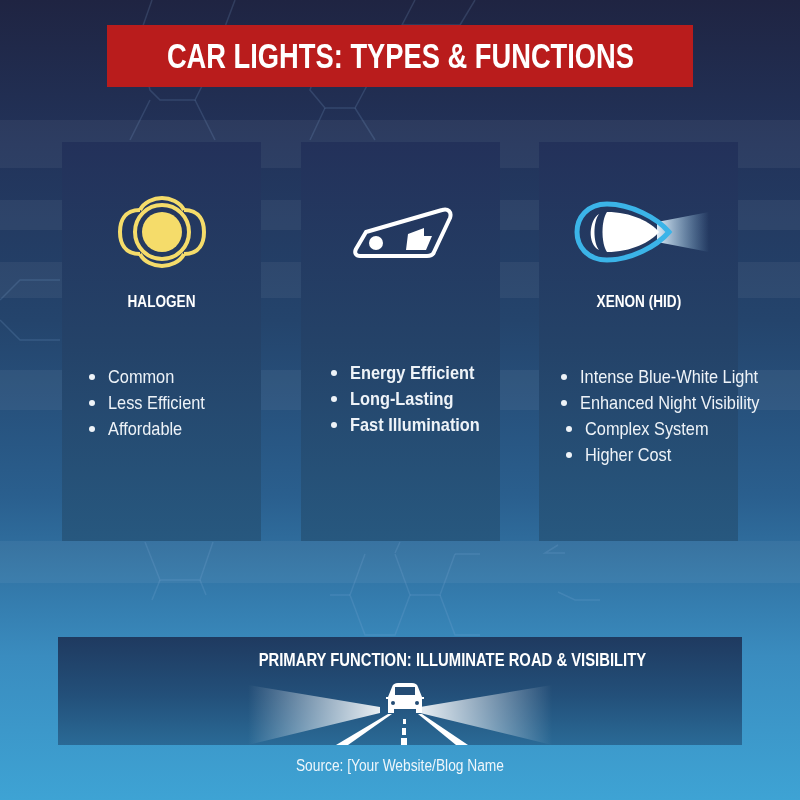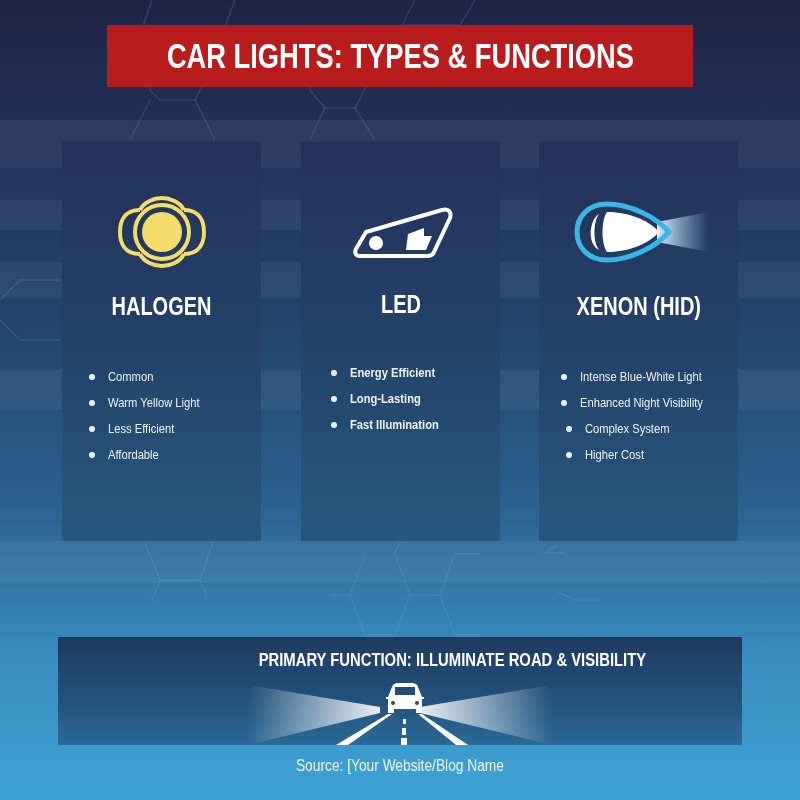--- a/index.html
+++ b/index.html
@@ -24,26 +24,26 @@
     transform: scaleX(0.78); white-space: nowrap; color: #ffffff;
   }
 
   .card {
     position: absolute; top: 142px; width: 199px; height: 399px;
     background: linear-gradient(180deg, #23315a 0%, #244268 50%, #27587f 100%);
   }
   .card-icon { position: absolute; left: 0; top: 52px; width: 199px; height: 76px; display: flex; justify-content: center; }
   .card-title {
     position: absolute; left: 0; top: 150px; width: 199px; text-align: center;
-    font-weight: bold; font-size: 25px; white-space: nowrap;
+    font-weight: bold; font-size: 17px; white-space: nowrap;
   }
   .card-title span { display: inline-block; transform: scaleX(0.8); }
   .card-list { position: absolute; top: 222px; list-style: none; }
   .card-list li {
-    position: relative; font-size: 13px; line-height: 26px; white-space: nowrap; padding-left: 19px;
+    position: relative; font-size: 19px; line-height: 26px; white-space: nowrap; padding-left: 19px;
     color: #eef3f8;
   }
   .card-list li span.t { display: inline-block; transform-origin: left center; transform: scaleX(0.86); }
   .card-list li::before {
     content: ""; position: absolute; left: 0; top: 10px; width: 6px; height: 6px; border-radius: 50%; background: #eef3f8;
   }
 
   .func-box {
     position: absolute; left: 58px; top: 637px; width: 684px; height: 108px;
     background: linear-gradient(180deg, #1f3a60 0%, #23507a 55%, #2a6a96 100%);
@@ -112,35 +112,33 @@
         <path d="M26,16 C30,8 40,4 48,4 C56,4 66,8 70,16"></path>
         <path d="M26,60 C30,68 40,72 48,72 C56,72 66,68 70,60"></path>
         <circle cx="48" cy="38" r="27"></circle>
       </g>
       <circle cx="48" cy="38" r="20" fill="#f5dc6a"></circle>
     </svg>
   </div>
   <div class="card-title"><span>HALOGEN</span></div>
   <ul class="card-list" style="left:27px;">
     <li><span class="t">Common</span></li>
-    <li><span class="t">Warm Yellow Light</span></li>
     <li><span class="t">Less Efficient</span></li>
     <li><span class="t">Affordable</span></li>
   </ul>
 </div>
 
 <div class="card" style="left:301px;">
   <div class="card-icon">
     <svg width="110" height="76" viewBox="0 0 110 76">
       <path d="M20,38 L96,16 C102,14 106,18 104,24 L88,58 C87,61 84,62 81,62 L14,62 C10,62 8,59 10,55 Z" fill="none" stroke="#ffffff" stroke-width="4" stroke-linejoin="round"></path>
       <circle cx="30" cy="49" r="7" fill="#ffffff"></circle>
       <path d="M62,40 L78,34 L78,42 L86,42 L80,56 L60,56 Z" fill="#ffffff"></path>
     </svg>
   </div>
-  <div class="card-title" style="top:148px;"><span>LED</span></div>
   <ul class="card-list" style="left:30px; top:218px;font-weight:bold;">
     <li><span class="t">Energy Efficient</span></li>
     <li><span class="t">Long-Lasting</span></li>
     <li><span class="t">Fast Illumination</span></li>
   </ul>
 </div>
 
 <div class="card" style="left:539px;">
   <div class="card-icon">
     <svg width="140" height="76" viewBox="0 0 140 76">

